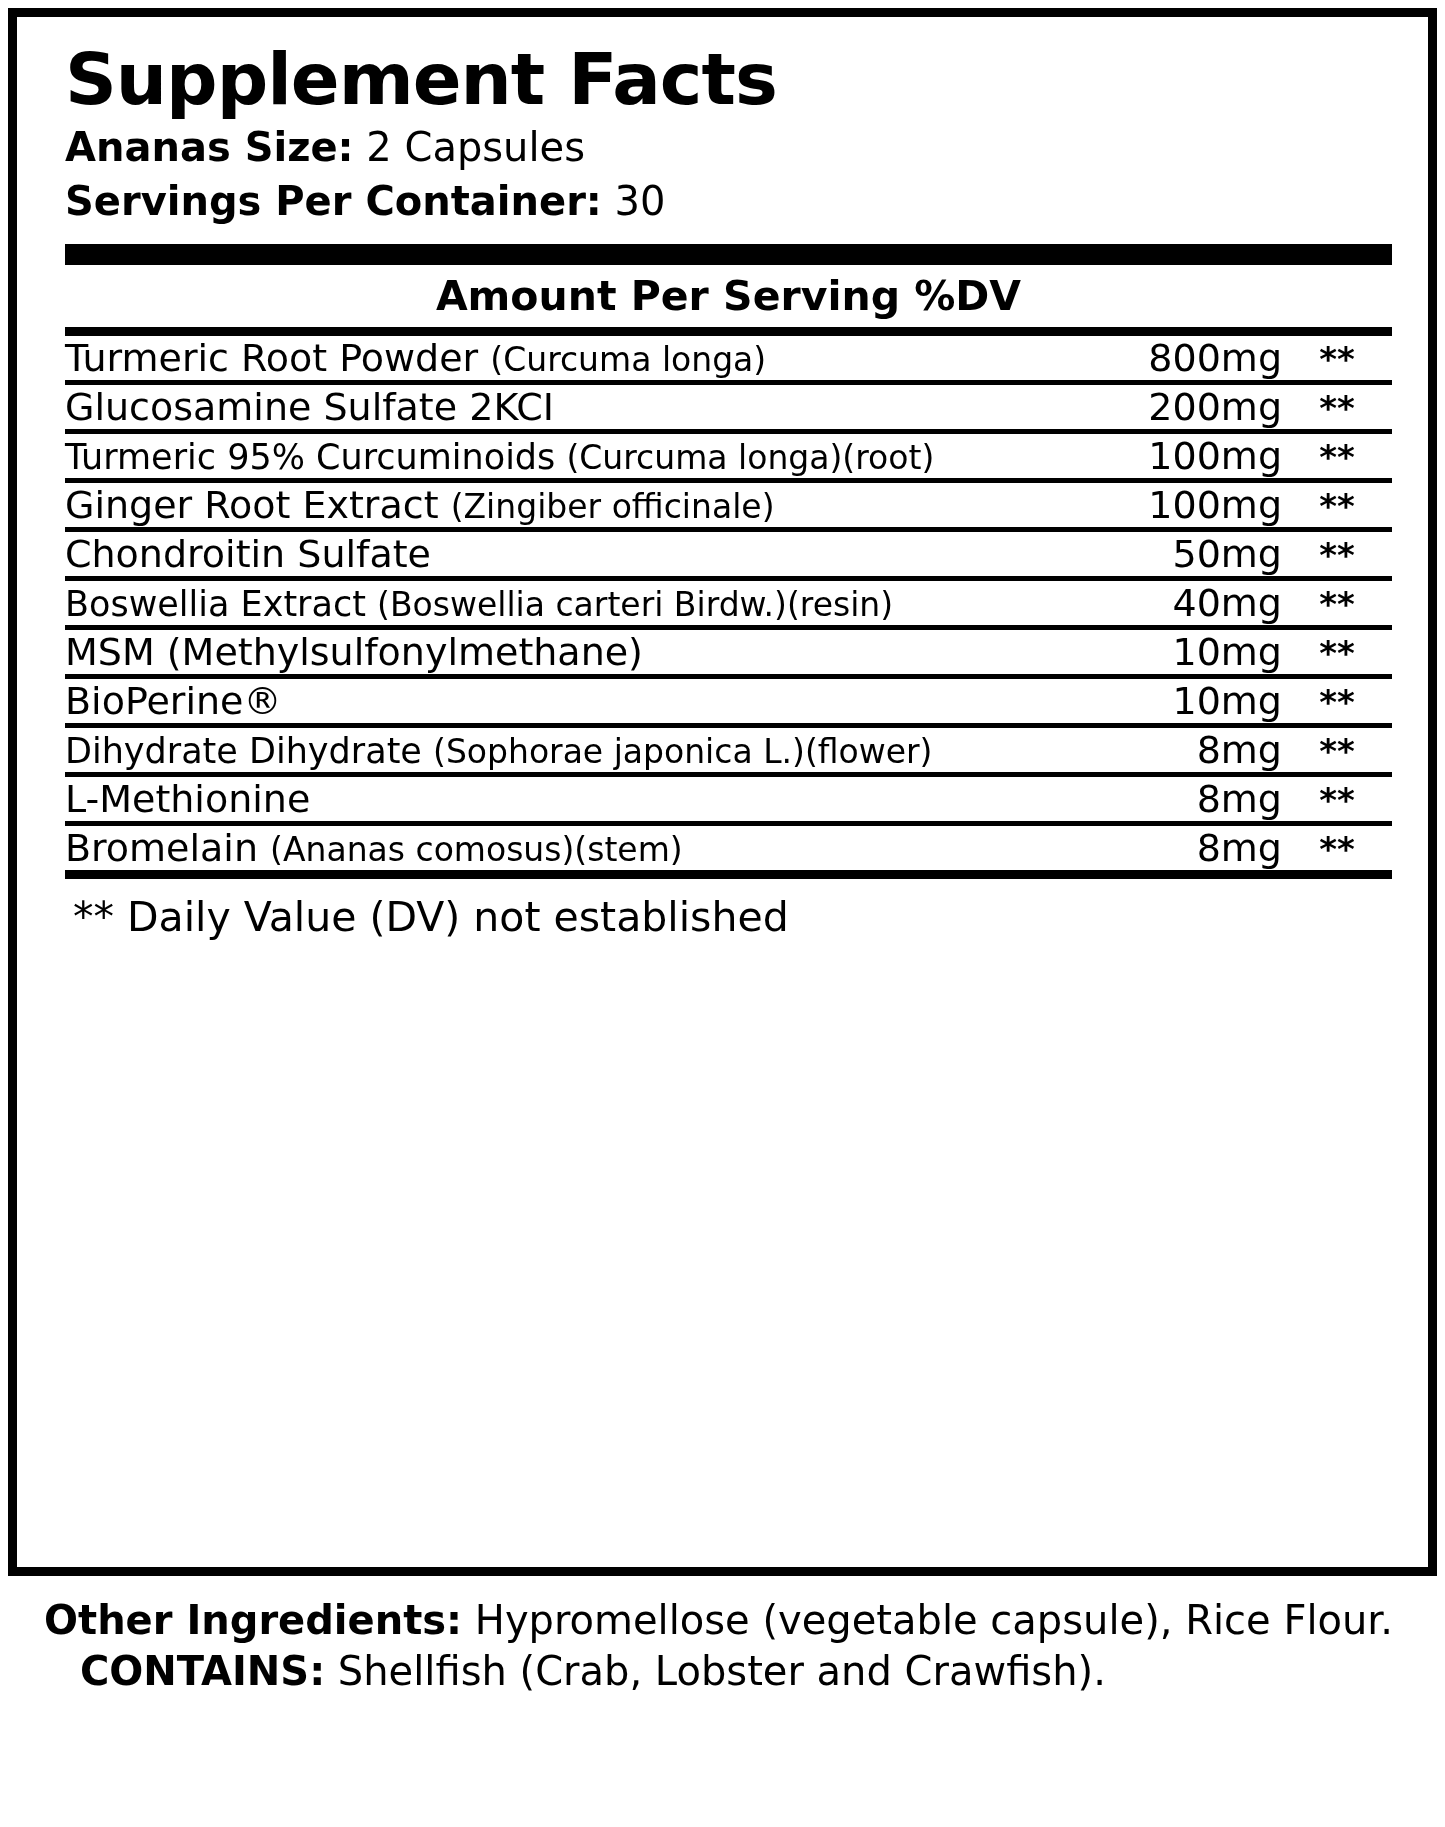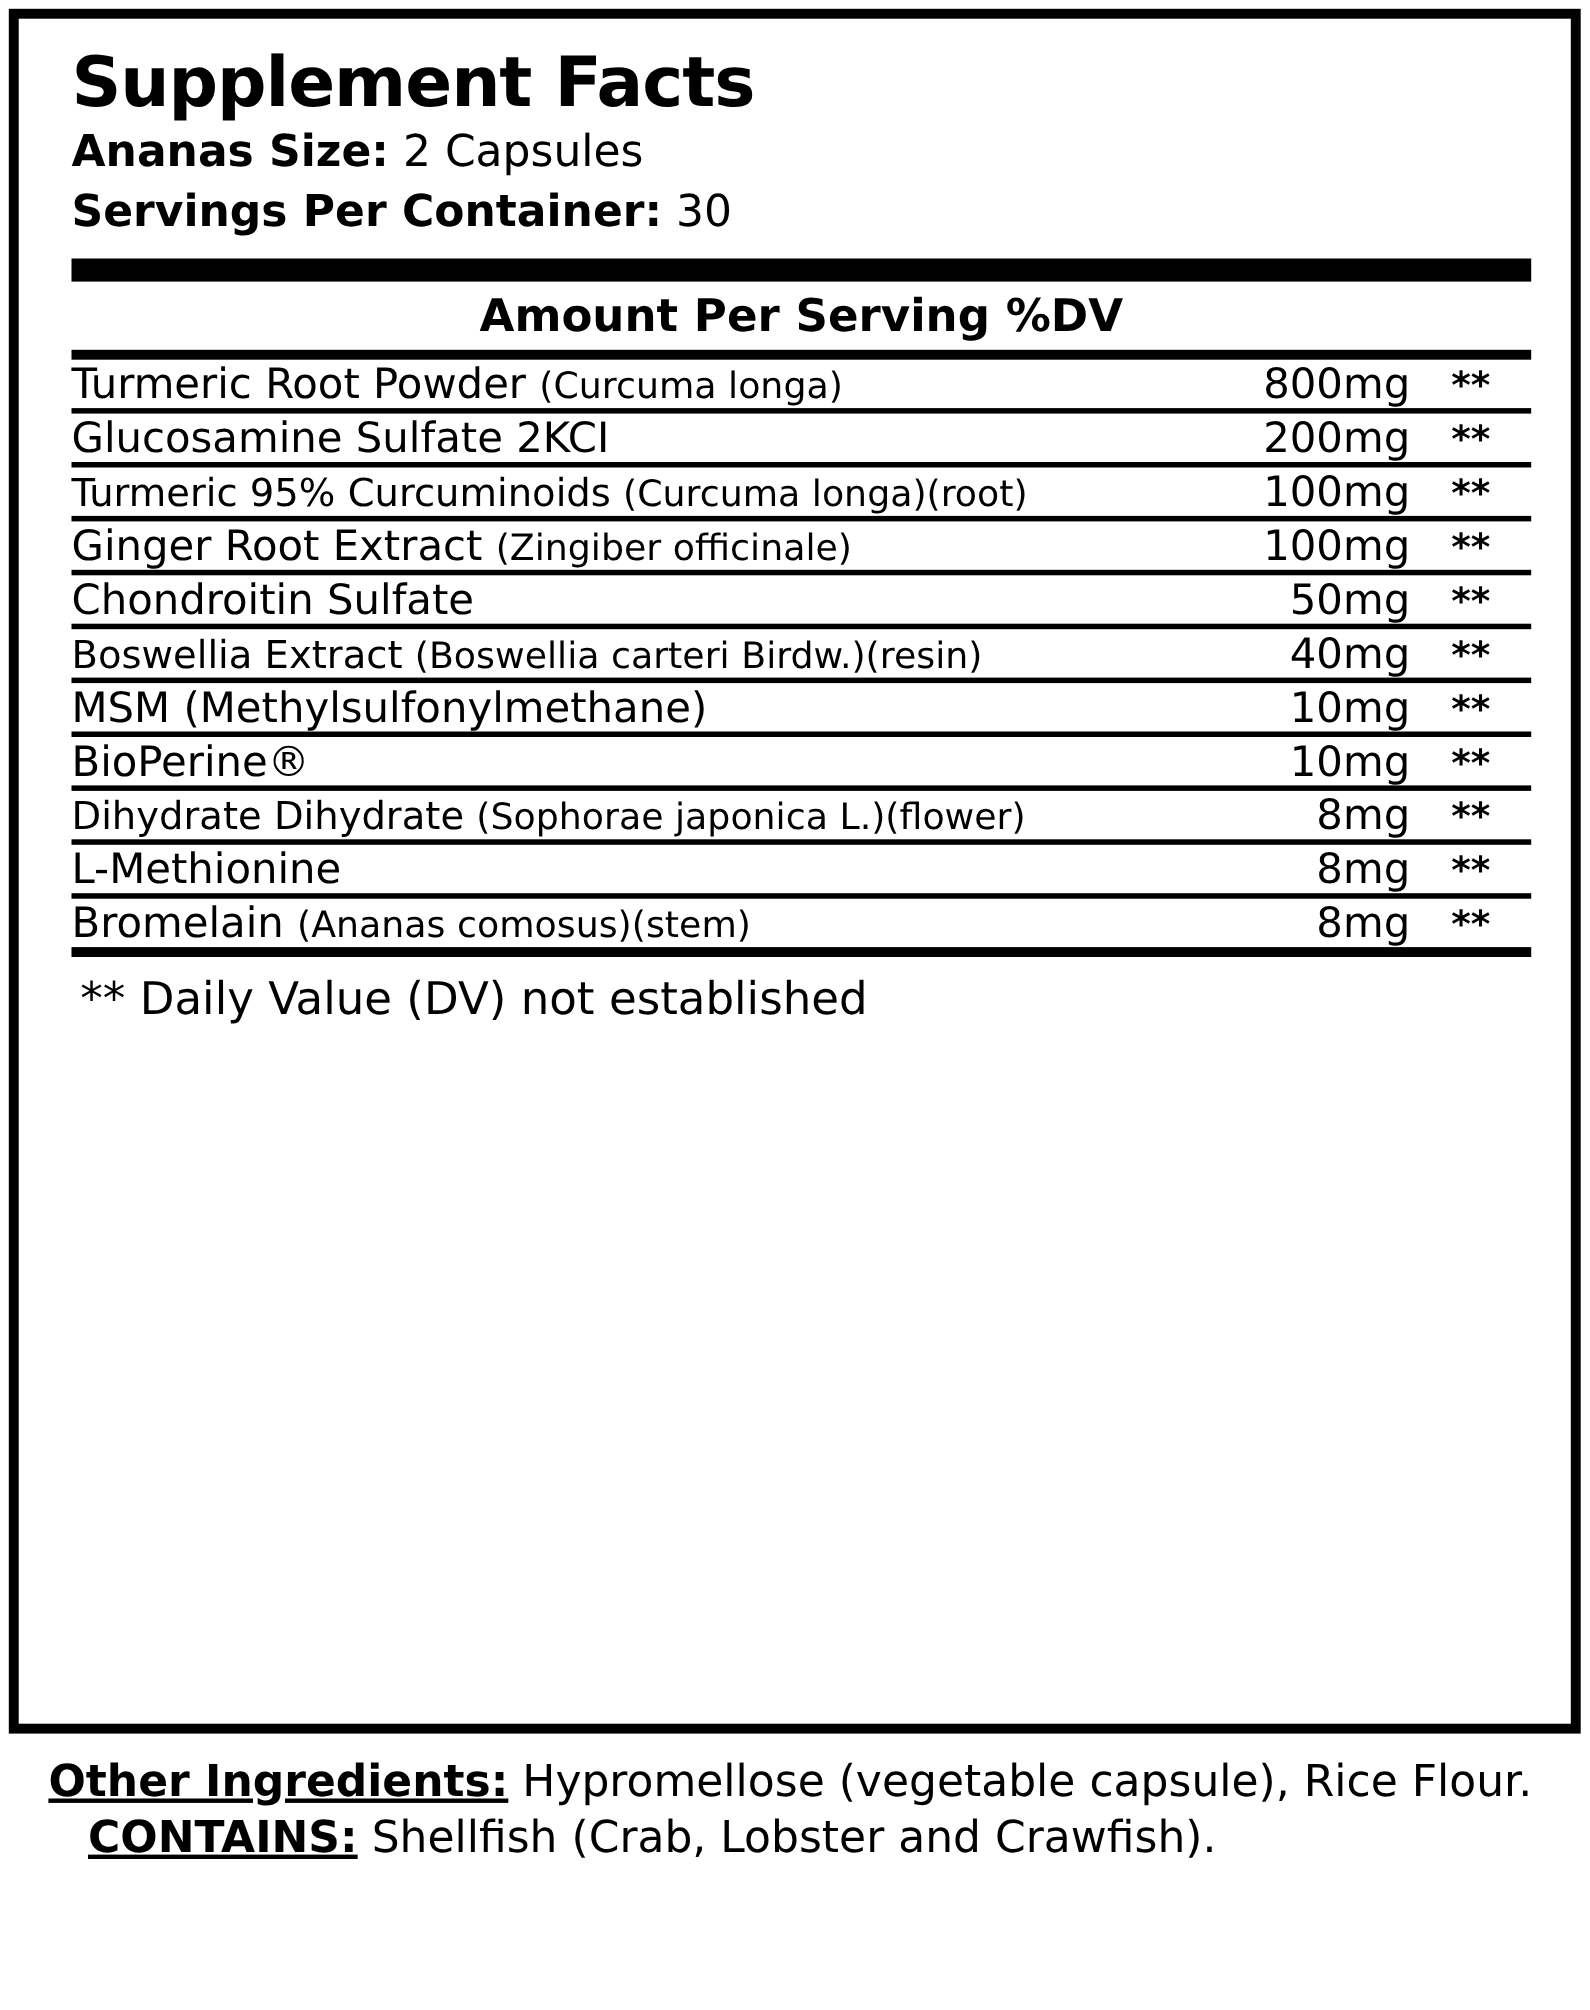--- a/index.html
+++ b/index.html
@@ -37,21 +37,21 @@
 
   .facts-inner {
     position: absolute;
     left: 48px;
     top: 16px;
     right: 36px;
     bottom: 8px;
   }
 
   .title {
-    font-size: 63px;
+    font-size: 72px;
     font-weight: bold;
     line-height: 1.02;
     letter-spacing: -1px;
     white-space: nowrap;
     margin: 10px 0 4px 0;
   }
 
   .serving-line {
     font-size: 40px;
     line-height: 1.35;
@@ -132,21 +132,20 @@
   .other-block {
     position: absolute;
     left: 44px;
     top: 1596px;
     width: 1380px;
     font-size: 40px;
     line-height: 1.22;
   }
   .other-block b {
     font-weight: bold;
-    text-decoration: underline;
   }
   .contains-line {
     margin-top: 2px;
     margin-left: 36px;
   }
 </style>
 </head>
 <body>
 
 <div class="label-panel">

